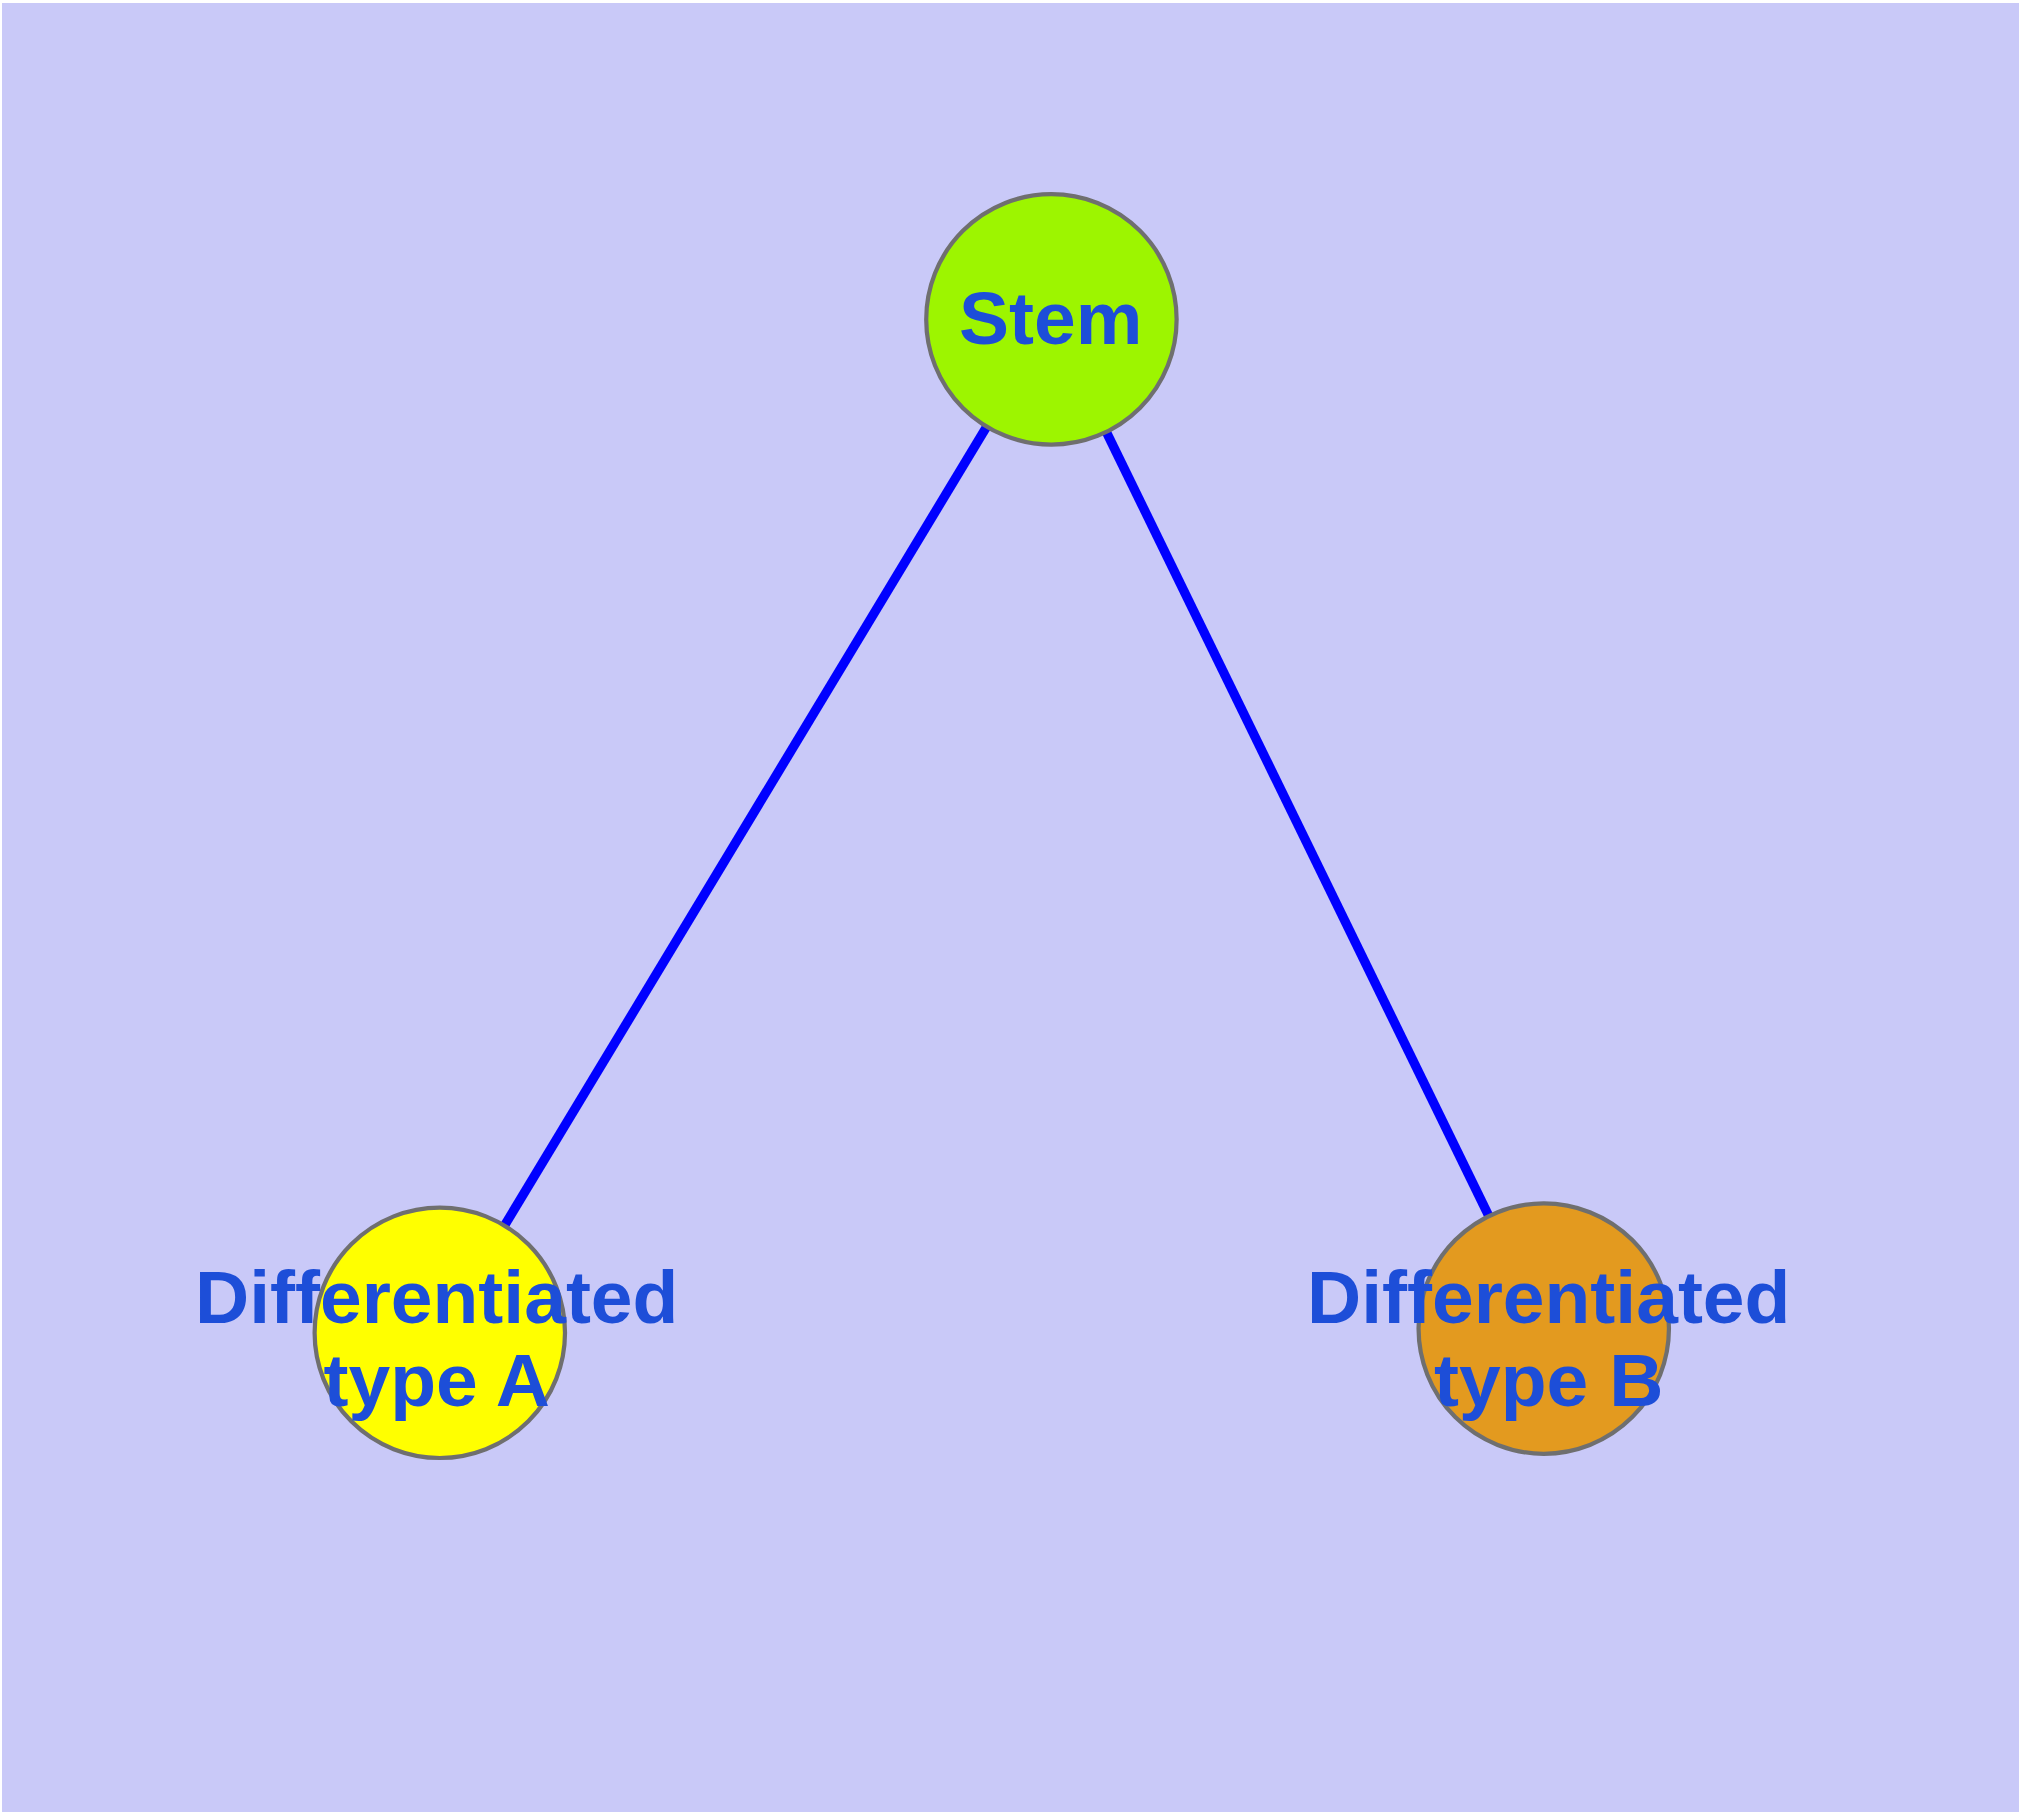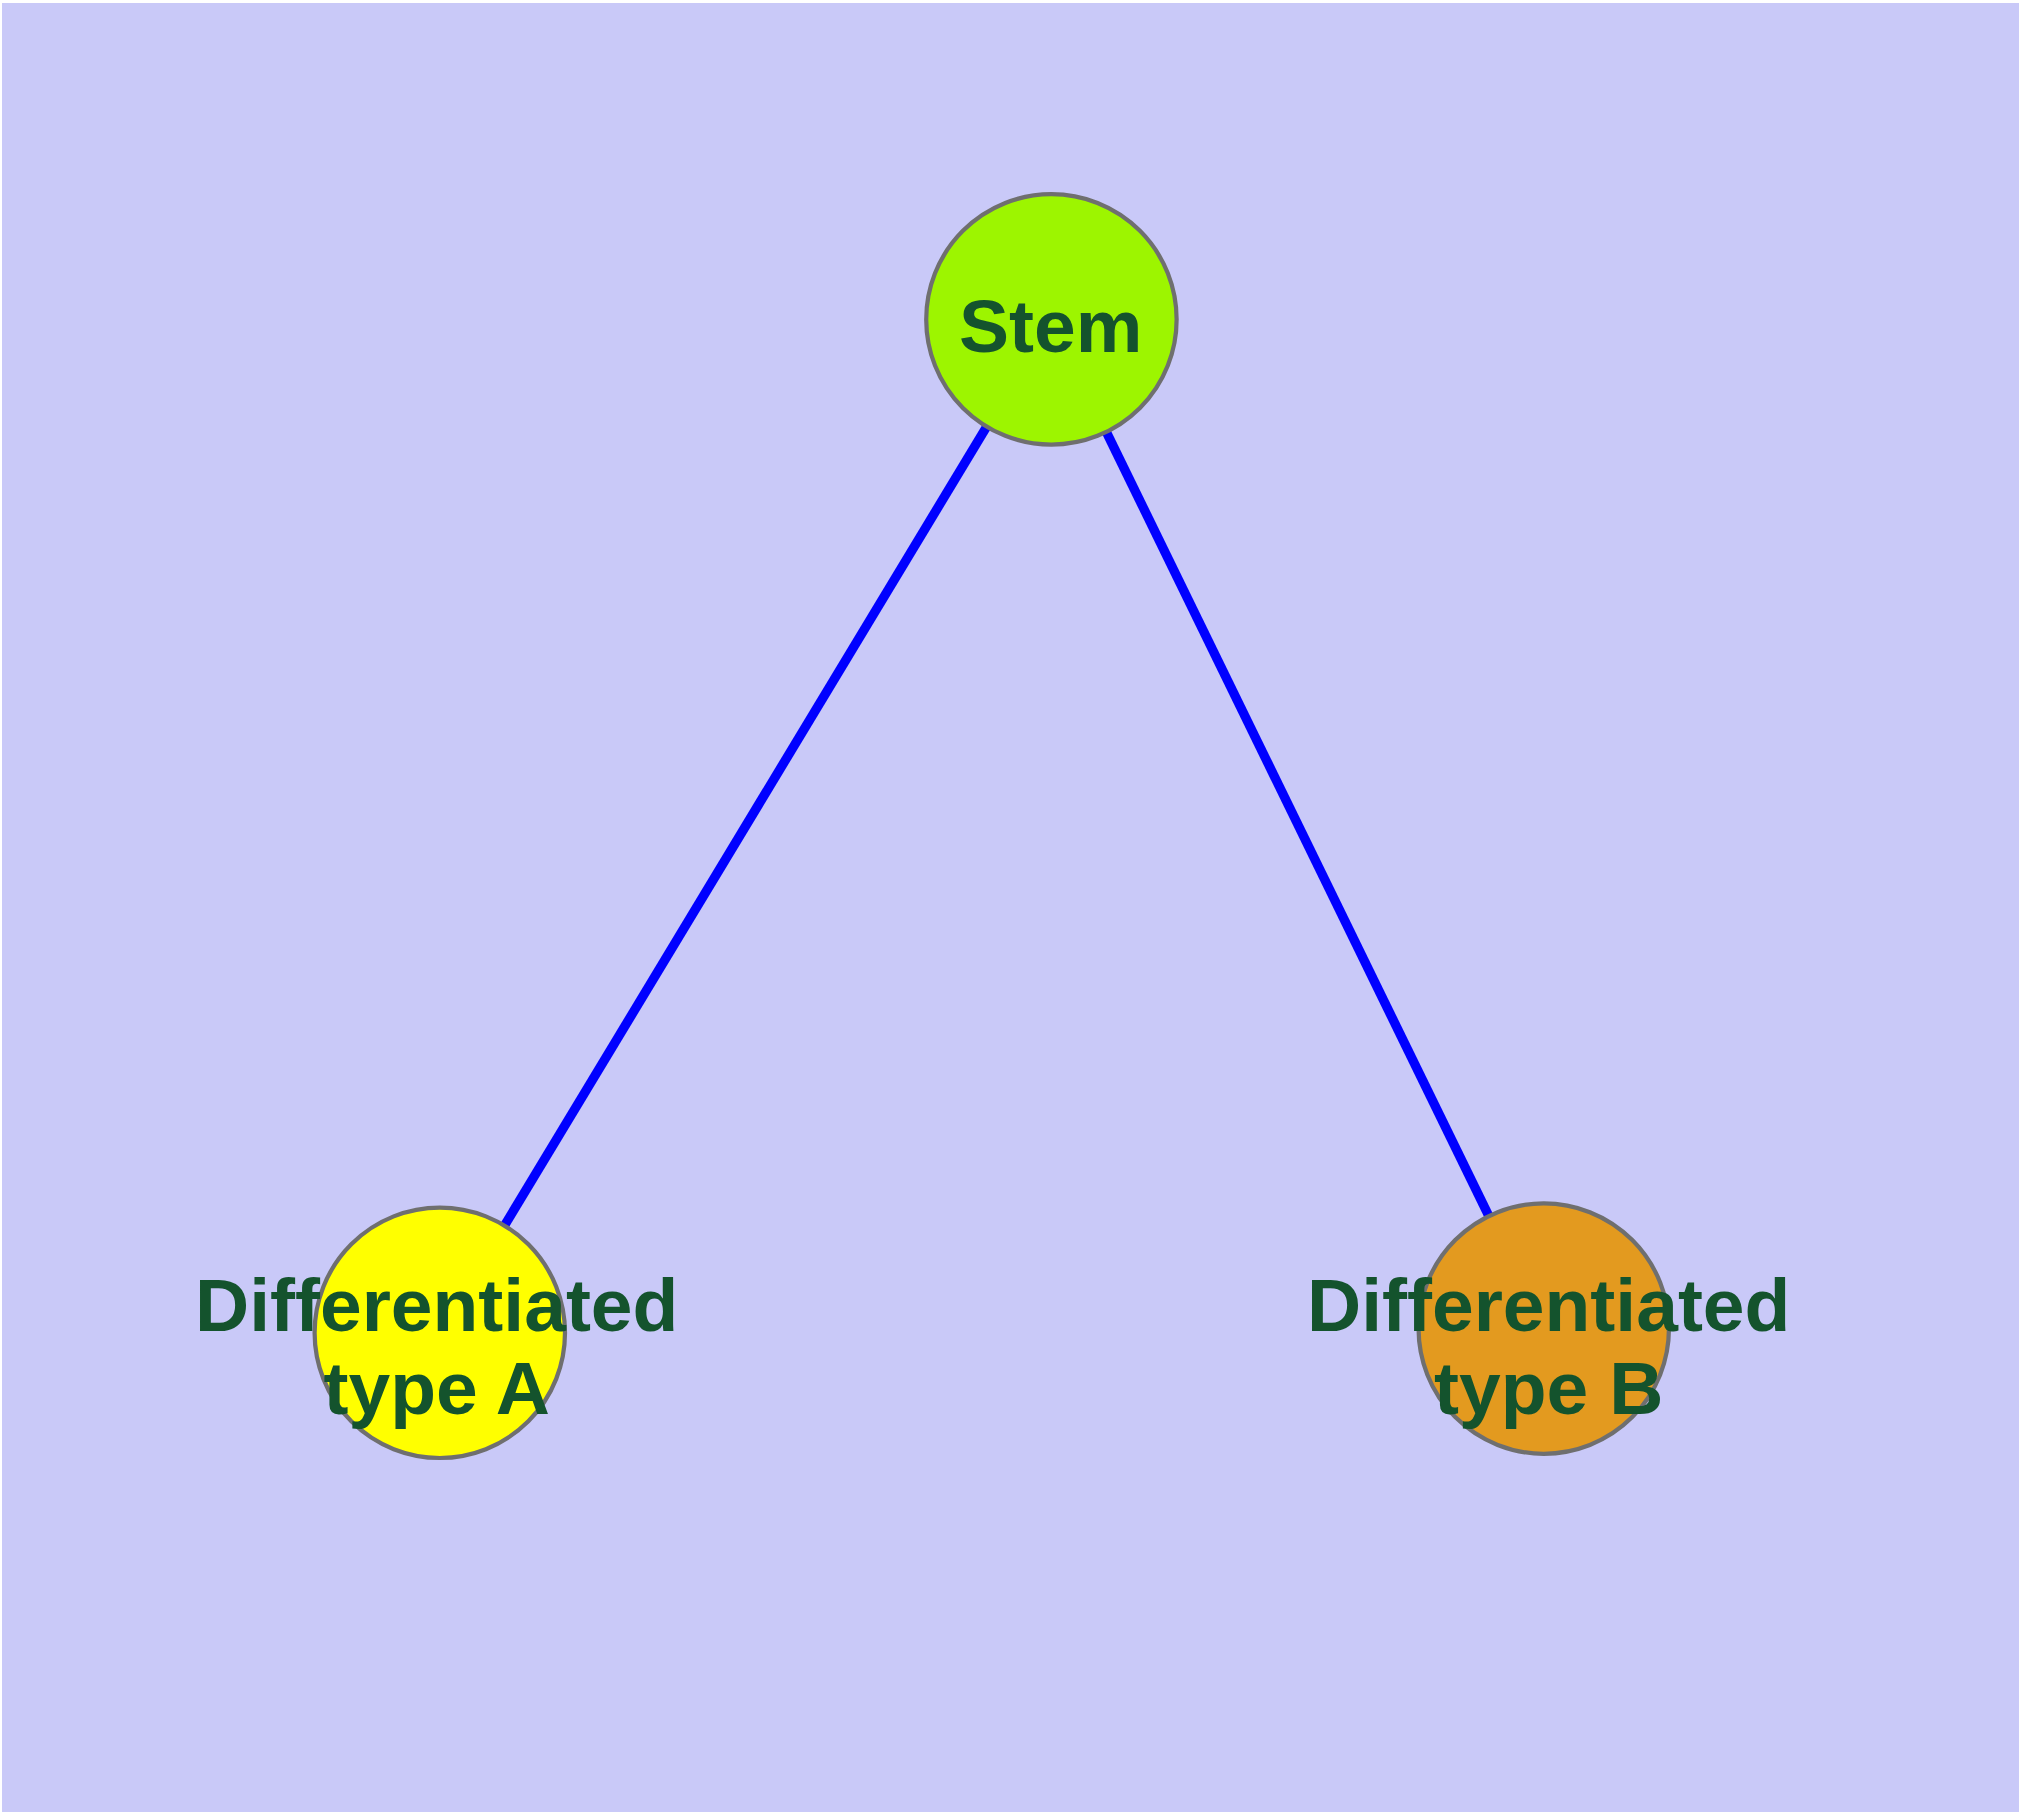--- a/index.html
+++ b/index.html
@@ -29,25 +29,24 @@
     width: 100%;
     height: 100%;
     display: block;
   }
   .node-label {
     position: absolute;
     transform: translate(-50%, -50%);
     font-weight: bold;
     font-size: 75px;
     line-height: 1.1;
-    color: #14532d;
+    color: #1d4ed8;
     text-align: center;
     white-space: pre-line;
     letter-spacing: 0px;
-    margin-top: 8px;
   }
 </style>
 </head>
 <body>
 
 <div class="stage">
   <div class="canvas" style="background-color: rgb(201, 201, 248);">
     <svg class="graph-svg" viewBox="0 0 2384 2138">
       <line x1="1240" y1="374" x2="517" y2="1572" stroke-width="11" stroke="#0000FF"></line>
       <line x1="1240" y1="374" x2="1822" y2="1567" stroke-width="11" stroke="#0000FF"></line>

